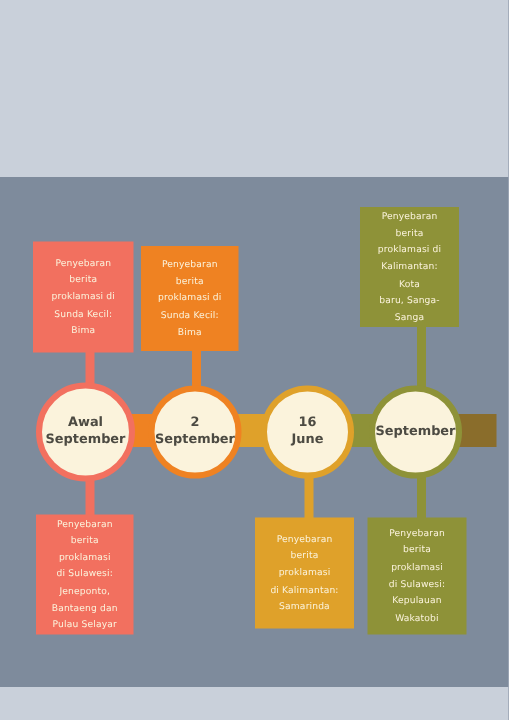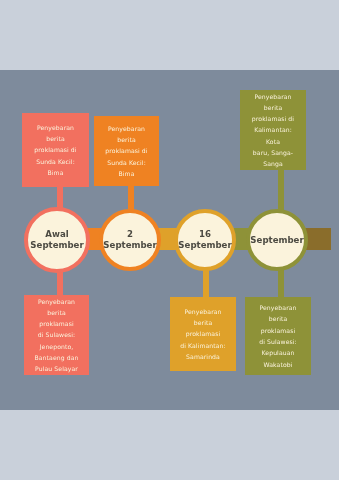--- a/index.html
+++ b/index.html
@@ -12,20 +12,21 @@
     height: 480px;
     background: #c9d0da;
     font-family: "DejaVu Sans", sans-serif;
     overflow: hidden;
   }
 
   #canvas {
     position: relative;
     width: 339px;
     height: 364px;
+    margin-top: 48px;
   }
 
   
   .slate-band {
     position: absolute;
     left: 0;
     top: 70px;
     width: 339px;
     height: 340px;
     background: #7e8b9c;
@@ -194,19 +195,19 @@
   <div class="node node-1">
     <span class="node-text">Awal
 September</span>
   </div>
   <div class="node node-2">
     <span class="node-text">2
 September</span>
   </div>
   <div class="node node-3">
     <span class="node-text">16
-September</span>
+June</span>
   </div>
   <div class="node node-4">
     <span class="node-text">September</span>
   </div>
 
 </div>
 
 </body></html>

